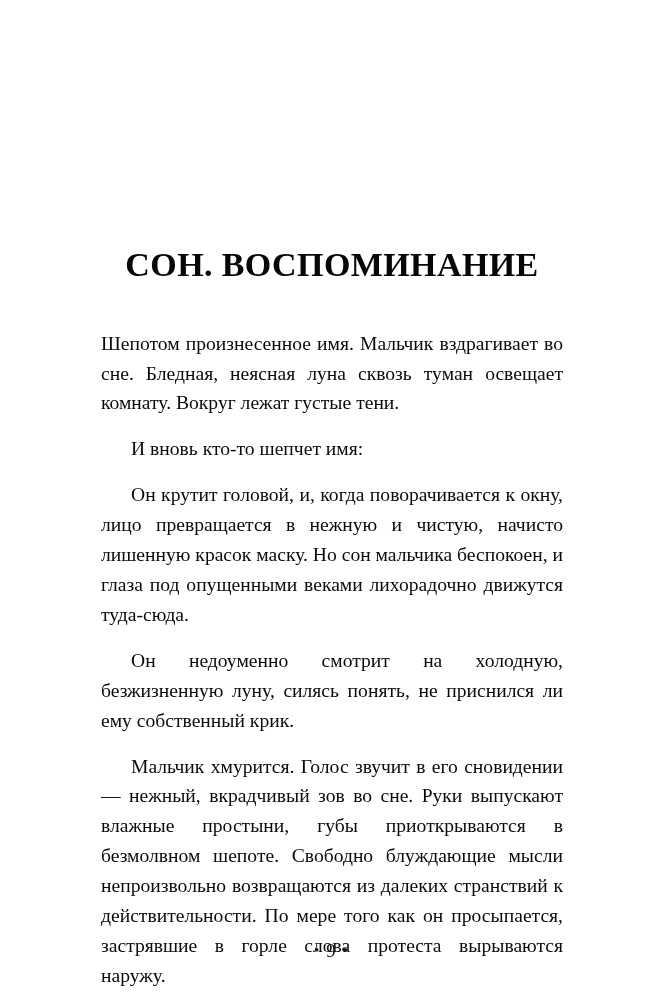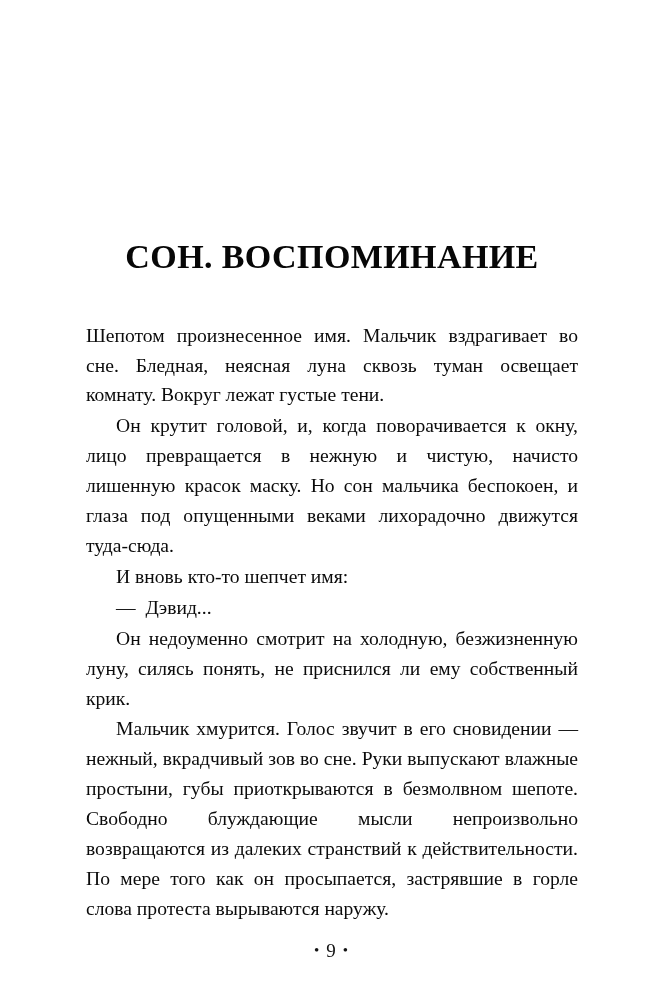--- a/index.html
+++ b/index.html
@@ -32,36 +32,36 @@
     width: 494px;
   }
 
   
   .chapter-title {
     font-size: 34px;
     line-height: 1.02;
     font-weight: 700;
     text-align: center;
     letter-spacing: 0.4px;
-    margin: 4px 0 46px 0;
+    margin: 12px 0 46px 0;
     white-space: nowrap;
     color: #070707;
   }
 
   
   .body-copy {
     font-size: 19.6px;
     line-height: 29.9px;
     text-align: justify;
     text-justify: inter-word;
     hyphens: manual;
   }
 
   .body-copy p {
-    margin: 1px;
+    margin: 16px;
     text-indent: 30px;
   }
 
   .body-copy p.no-indent {
     text-indent: 0;
   }
 
   .body-copy p.last-line-left {
     text-align-last: left;
   }
@@ -103,25 +103,24 @@
 <div class="page">
 
   <div class="text-block">
 
     <h1 class="chapter-title">СОН. ВОСПОМИНАНИЕ</h1>
 
     <div class="body-copy">
 
       <p class="no-indent last-line-left">Шепотом произнесенное имя. Мальчик вздрагивает во сне. Бледная, неясная луна сквозь туман освещает комнату. Вокруг лежат густые тени.</p>
 
+      <p class="last-line-left">И вновь кто-то шепчет имя:</p>
+
       <p class="last-line-left">Он крутит головой, и, когда поворачивается к окну, лицо превращается в нежную и чистую, начисто лишенную красок маску. Но сон мальчика беспокоен, и глаза под опущенными веками лихорадочно движутся туда-сюда.</p>
 
-      <p class="last-line-left">И вновь кто-то шепчет имя:</p>
-
-      <p class="dialogue"><span class="dash">—</span>&nbsp;&nbsp;<span>Дэвид...</span></p>
 
 
       <p class="last-line-left">Он недоуменно смотрит на холодную, безжизненную луну, силясь понять, не приснился ли ему собственный крик.</p>
 
       <p class="last-line-left">Мальчик хмурится. Голос звучит в его сновидении — нежный, вкрадчивый зов во сне. Руки выпускают влажные простыни, губы приоткрываются в безмолвном шепоте. Свободно блуждающие мысли непроизвольно возвращаются из далеких странствий к действительности. По мере того как он просыпается, застрявшие в горле слова протеста вырываются наружу.</p>
 
     </div>
   </div>
 
   <div class="folio">

